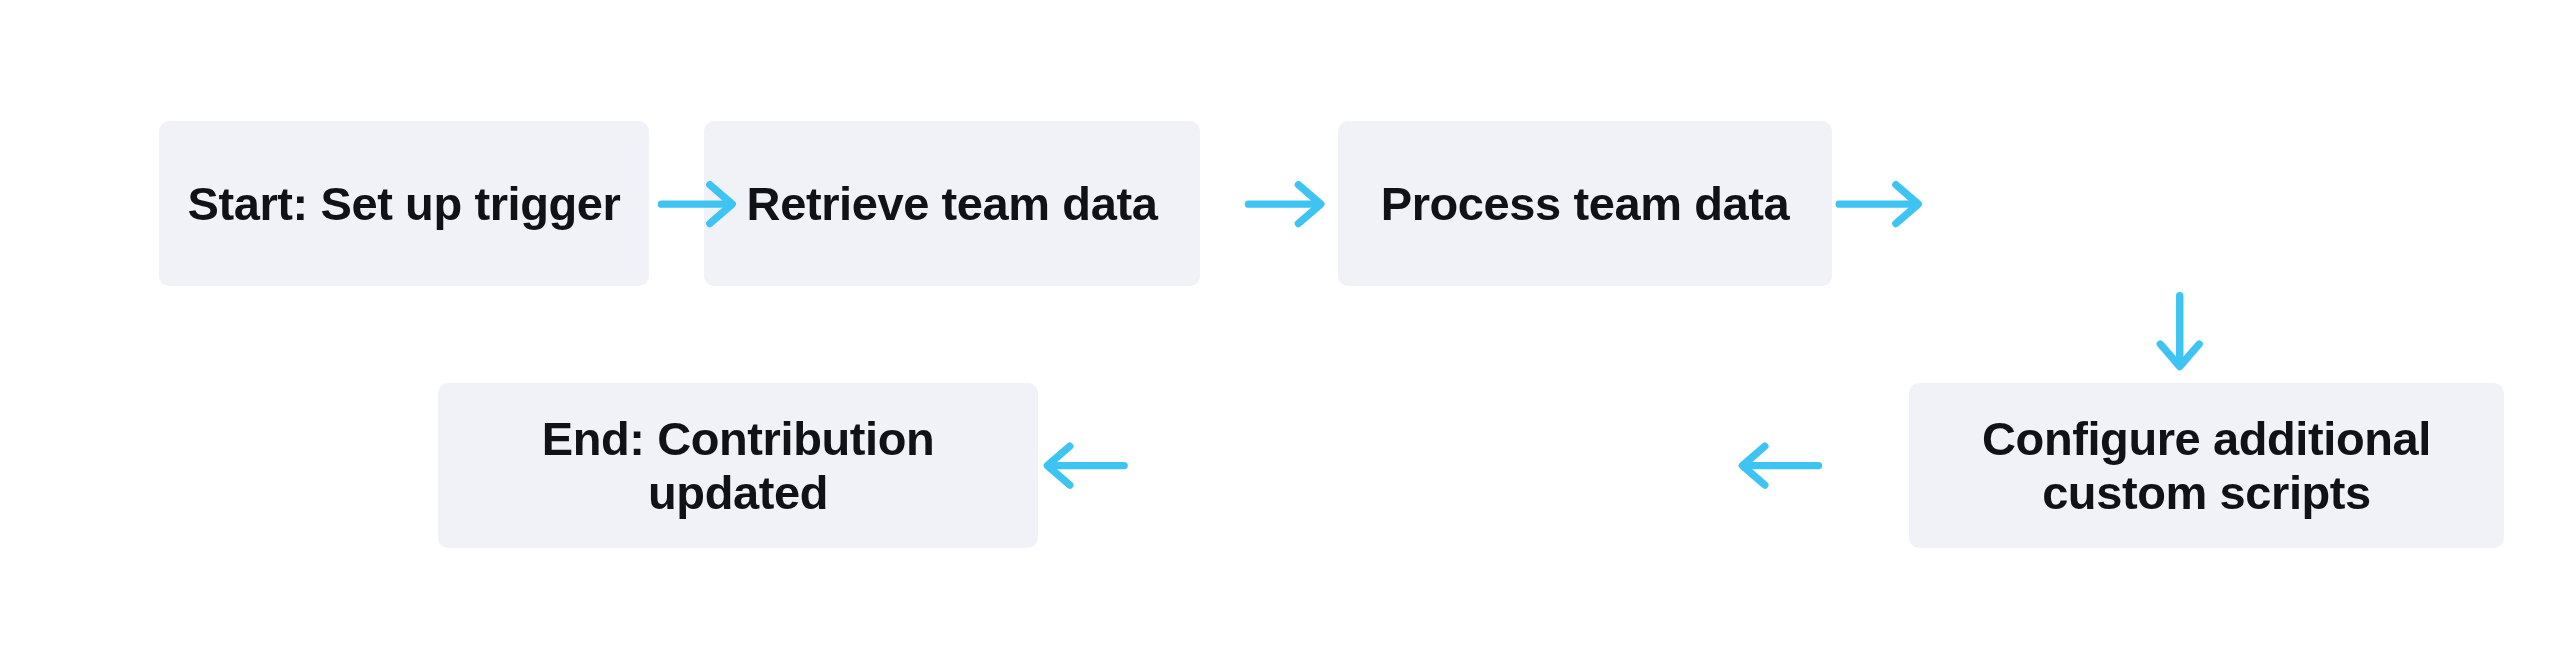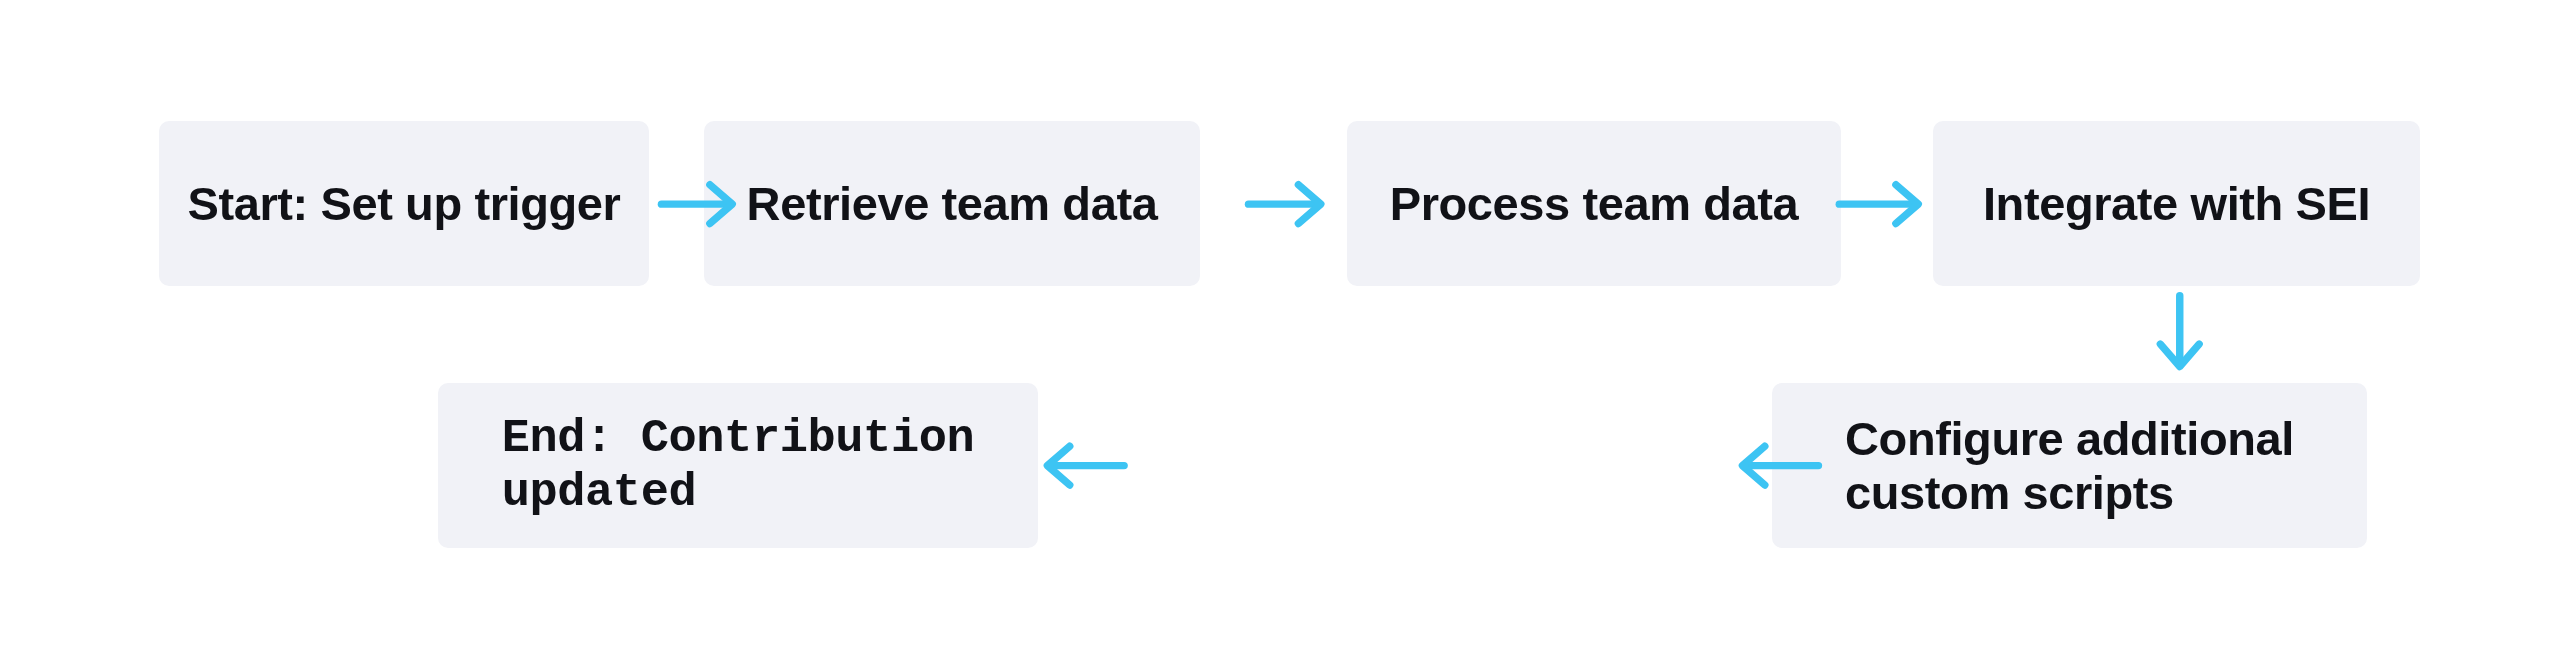--- a/index.html
+++ b/index.html
@@ -20,38 +20,39 @@
     width: 2576px; height: 669px;
     background: var(--bg);
   }
   .node {
     position: absolute;
     background: var(--node-fill);
     border-radius: 10px;
     display: flex;
     align-items: center;
     justify-content: center;
+    text-align: center;
   }
   .node-label {
     color: var(--node-text);
     font-size: 47px;
     font-weight: 700;
     line-height: 54px;
     letter-spacing: -0.4px;
     white-space: pre-line;
     padding: 0 15px;
   }
   
   .n-start     { left: 159px;  top: 121px; width: 490px; height: 165px; }
   .n-retrieve  { left: 704px; top: 121px; width: 496px; height: 165px; }
-  .n-process   { left: 1338px; top: 121px; width: 494px; height: 165px; margin-left: 9px; }
+  .n-process   { left: 1338px; top: 121px; width: 494px; height: 165px; }
   .n-integrate { left: 1933px; top: 121px; width: 487px; height: 165px; }
-  .n-configure { left: 1772px; top: 383px; width: 595px; height: 165px; }
+  .n-configure { left: 1909px; top: 383px; width: 595px; height: 165px; }
   .n-save      { left: 1136px; top: 383px; width: 590px; height: 165px; }
-  .n-end       { left: 438px;  top: 383px; width: 600px; height: 165px; font-family: Liberation Mono, monospace; }
+  .n-end       { left: 438px;  top: 383px; width: 600px; height: 165px; }
 
   svg.edges {
     position: absolute;
     left: 0; top: 0;
     width: 2576px; height: 669px;
     pointer-events: none;
   }
   svg.edges path {
     fill: none;
     stroke: var(--arrow);
@@ -66,23 +67,20 @@
 <div class="canvas">
 
   <div class="node n-start">
     <span class="node-label">Start: Set up trigger</span>
   </div>
   <div class="node n-retrieve">
     <span class="node-label">Retrieve team data</span>
   </div>
   <div class="node n-process">
     <span class="node-label">Process team data</span>
-  </div>
-  <div class="node n-integrate">
-    <span class="node-label">Integrate with SEI</span>
   </div>
 
   <div class="node n-configure">
     <span class="node-label">Configure additional
 custom scripts</span>
   </div>
   <div class="node n-end">
     <span class="node-label">End: Contribution
 updated</span>
   </div>

